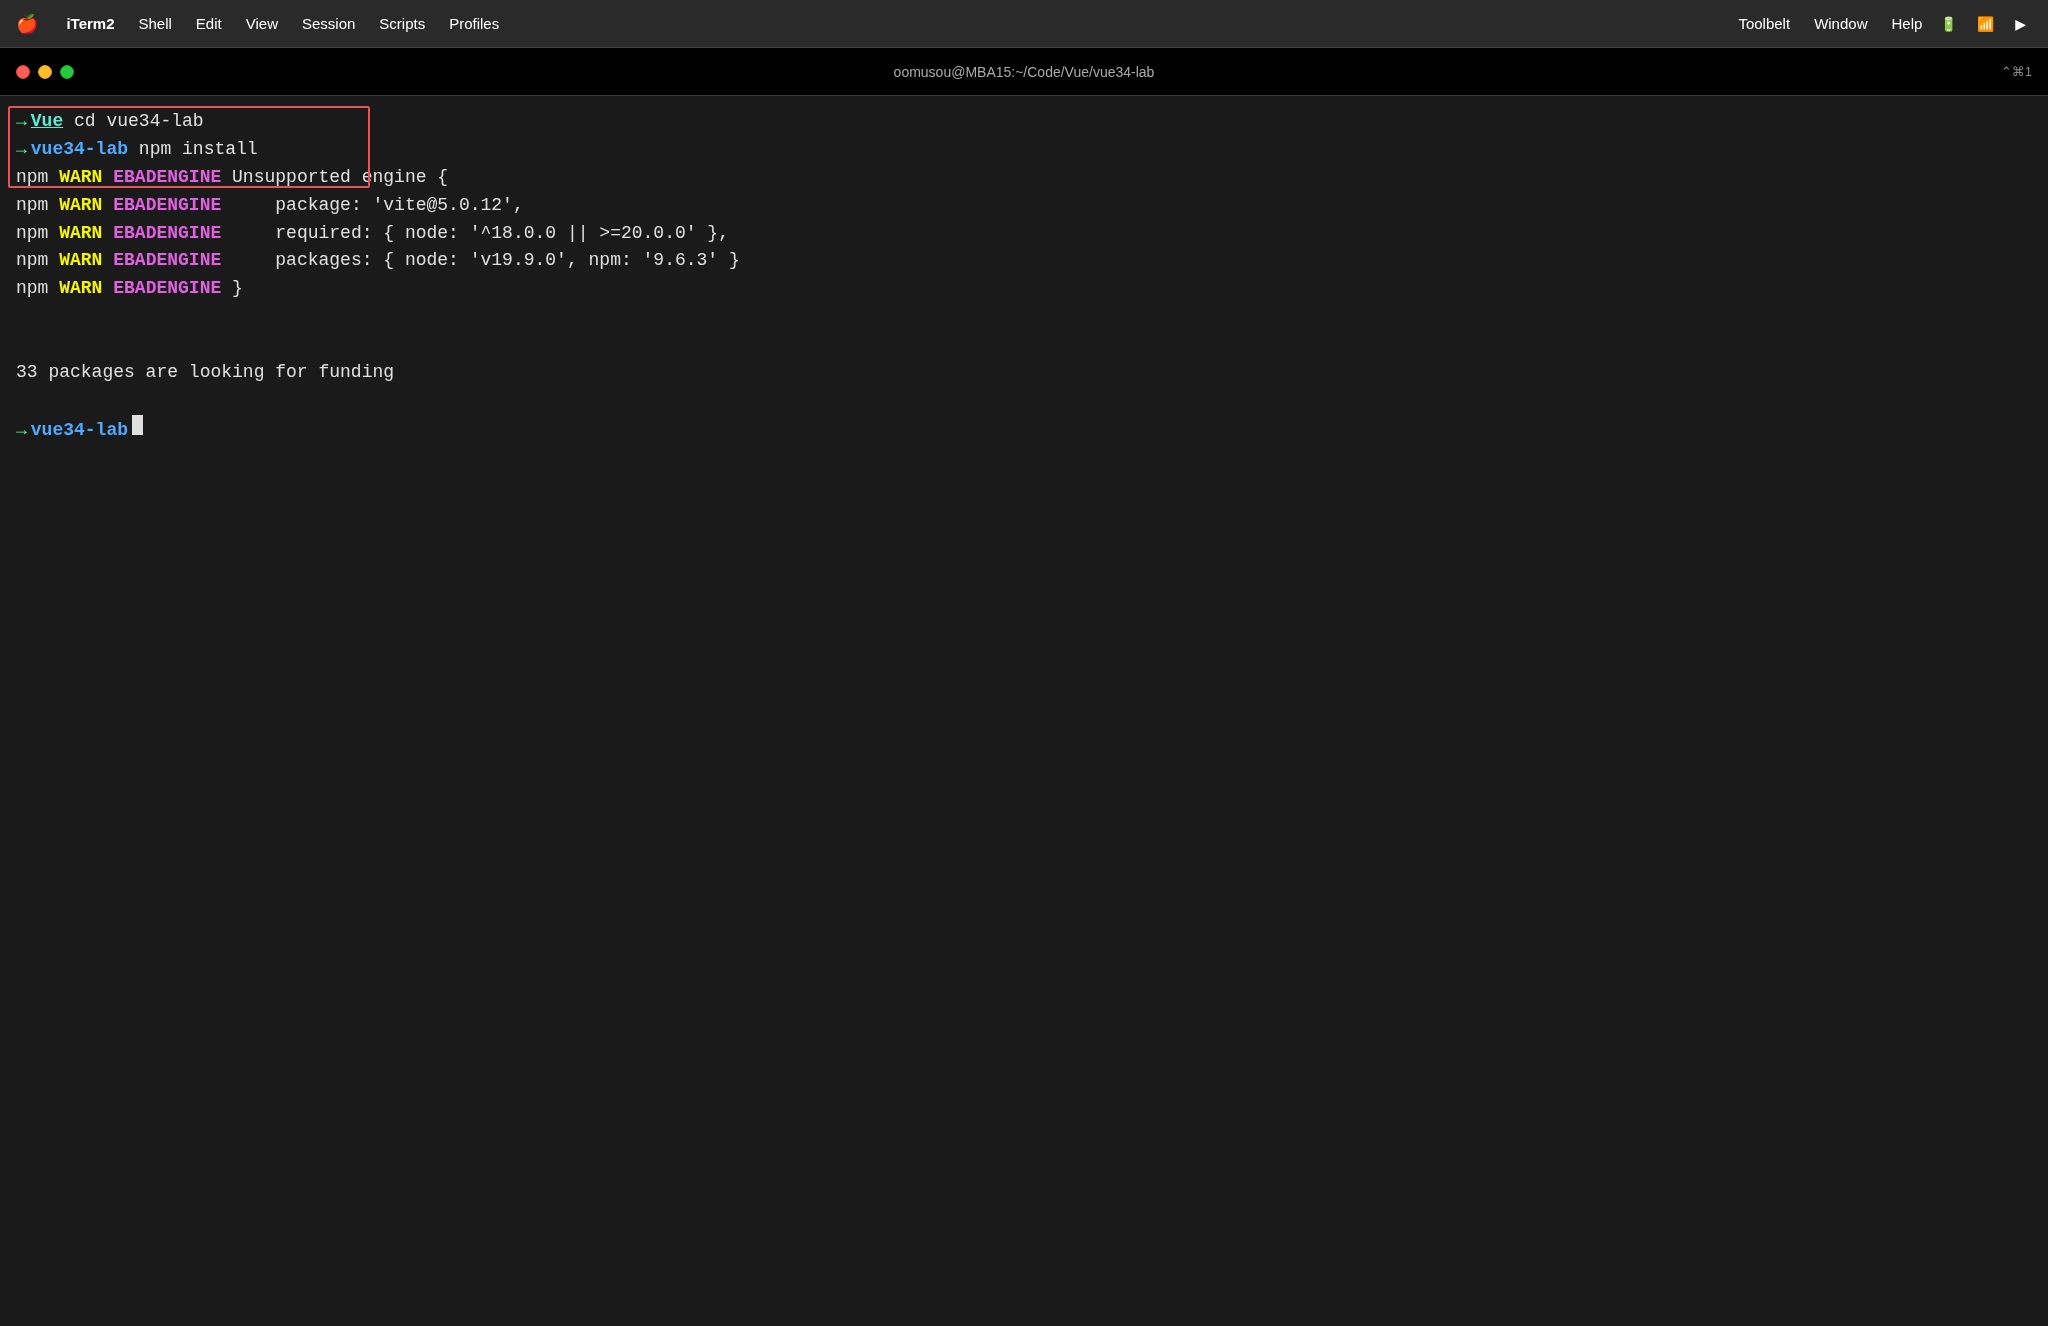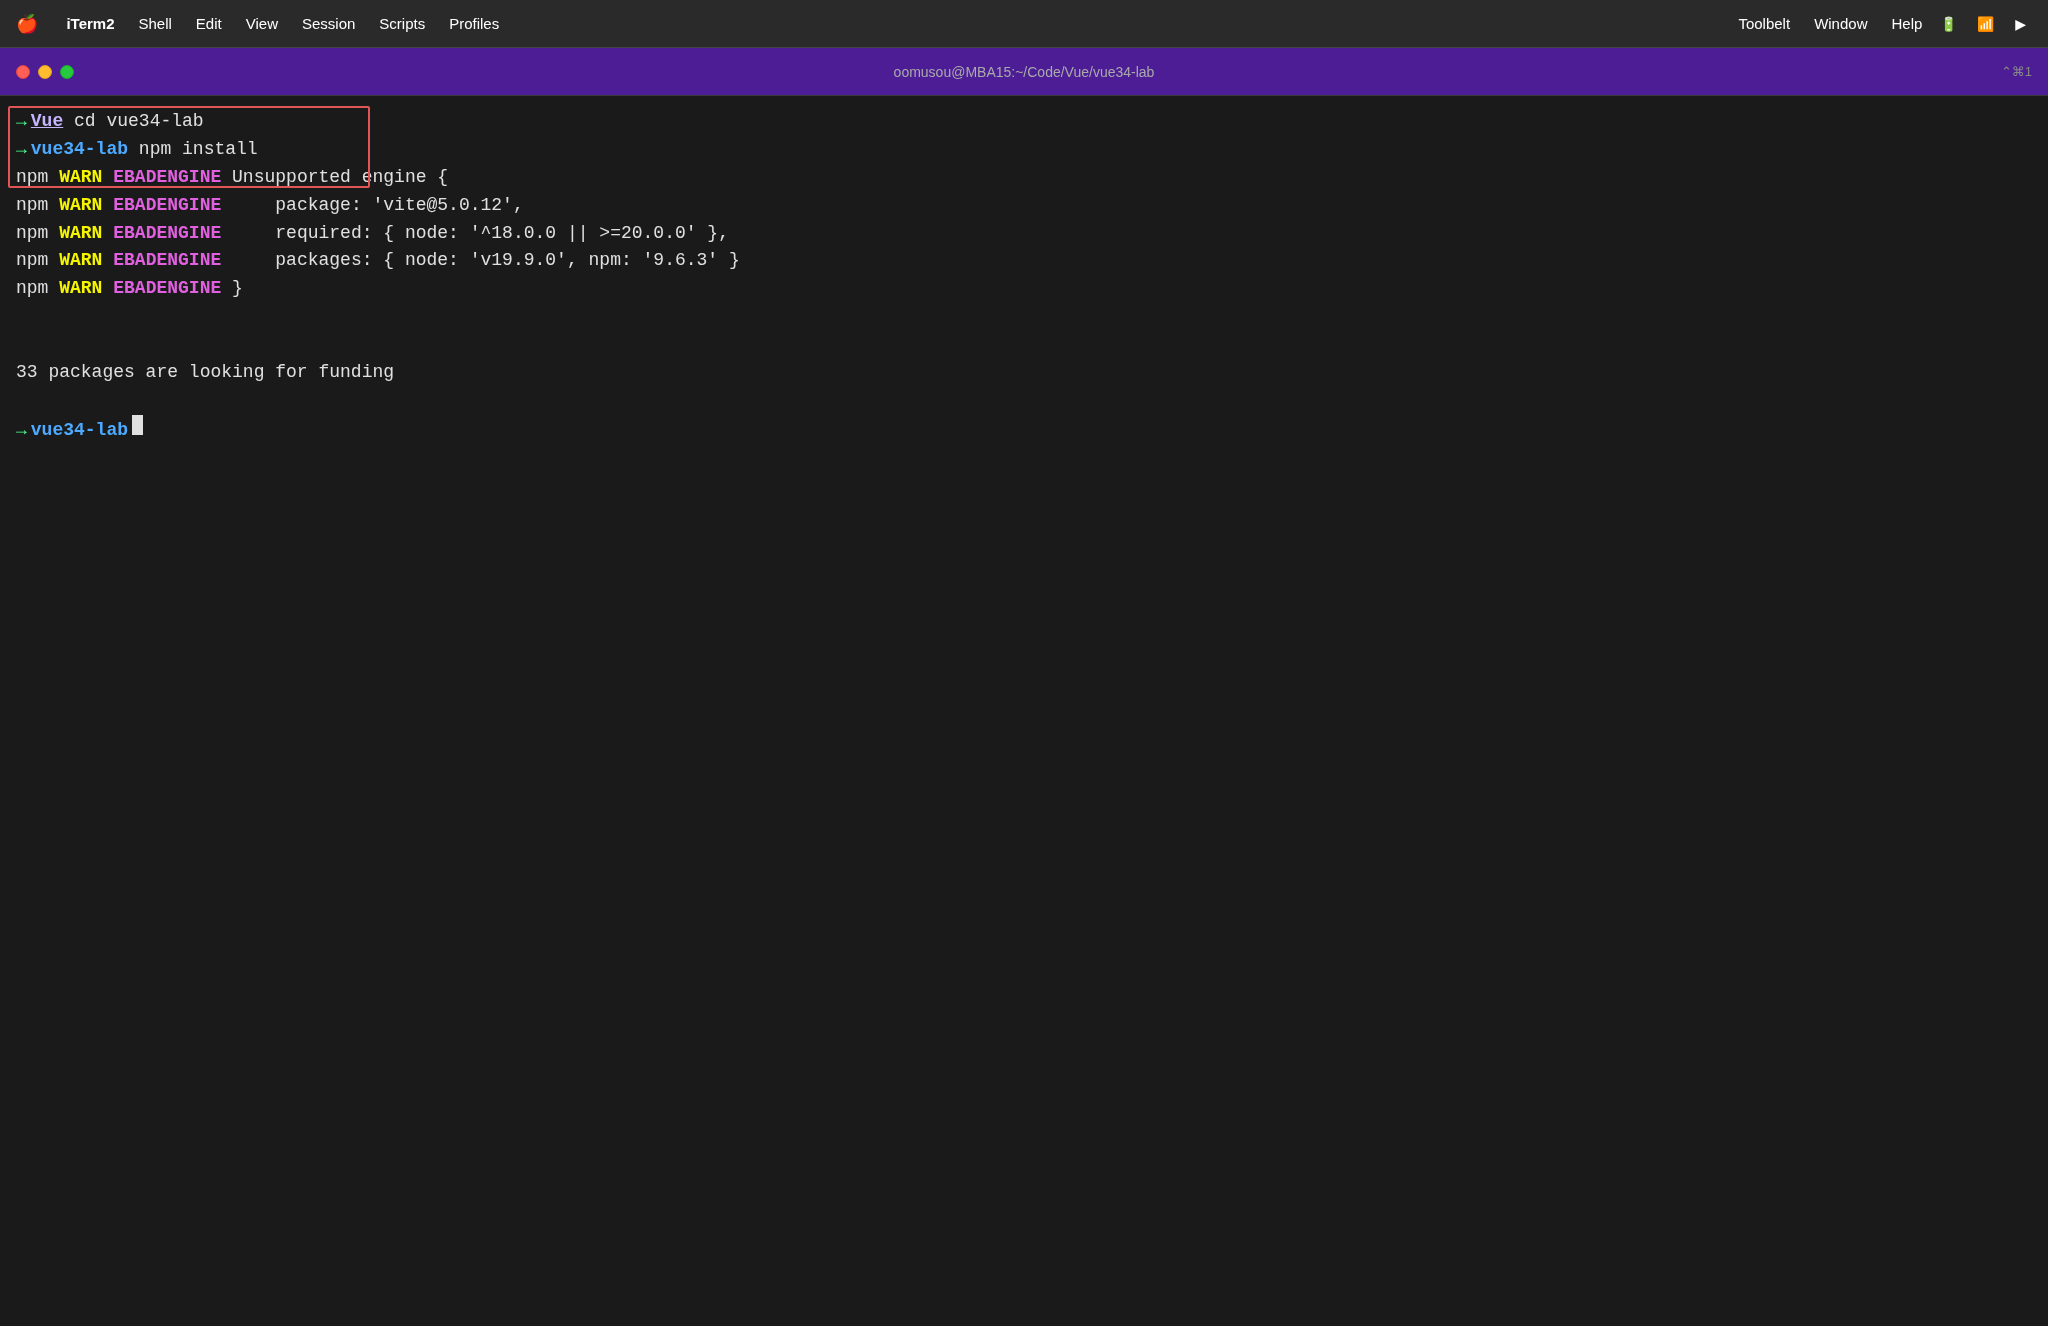--- a/index.html
+++ b/index.html
@@ -65,21 +65,21 @@
     .window {
       width: 100%;
       height: calc(100% - 48px);
       display: flex;
       flex-direction: column;
       background: #1a1a1a;
     }
 
     .title-bar {
       height: 48px;
-      background: #4c1d95;
+      background: #000000;
       display: flex;
       align-items: center;
       justify-content: center;
       position: relative;
       border-bottom: 1px solid #3a3a3a;
     }
 
     .traffic-lights {
       position: absolute;
       left: 16px;
@@ -143,21 +143,21 @@
       white-space: pre;
     }
 
     .prompt-arrow {
       color: #4dff91;
       margin-right: 4px;
       font-size: 18px;
     }
 
     .prompt-dir-vue {
-      color: #c4b5fd;
+      color: #5eead4;
       font-weight: bold;
       text-decoration: underline;
     }
 
     .prompt-dir-vue34lab {
       color: #4daaff;
       font-weight: bold;
     }
 
     .cmd-text {

